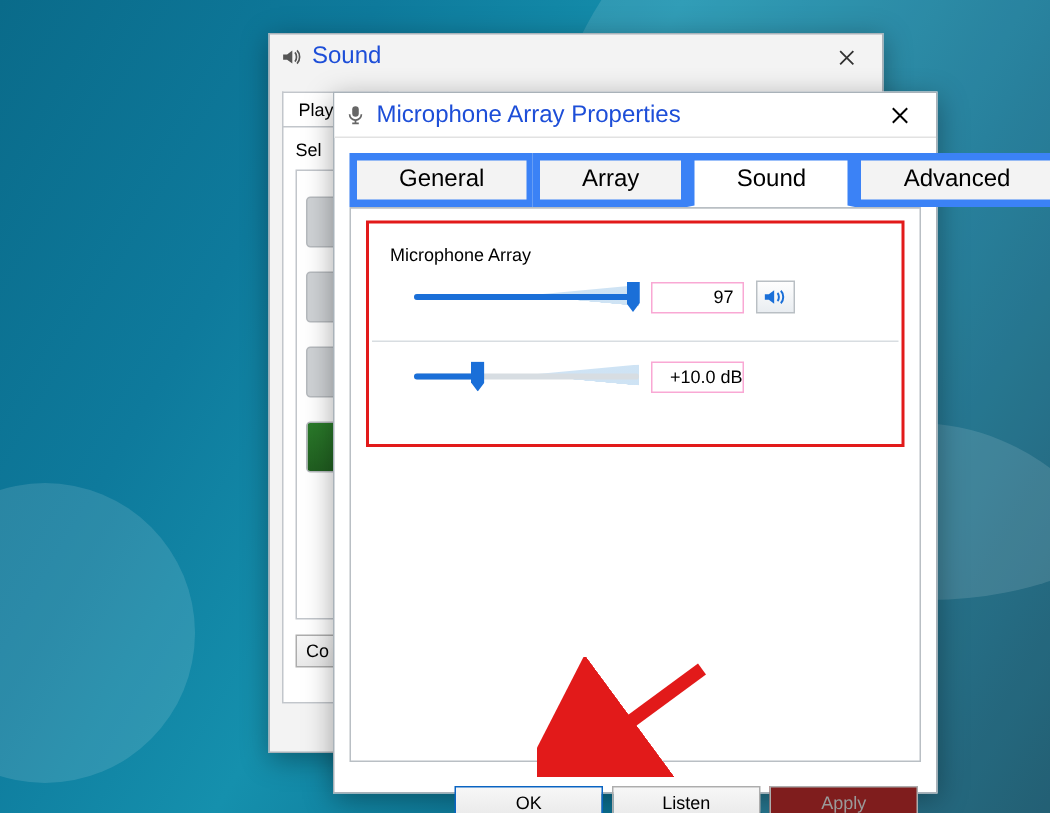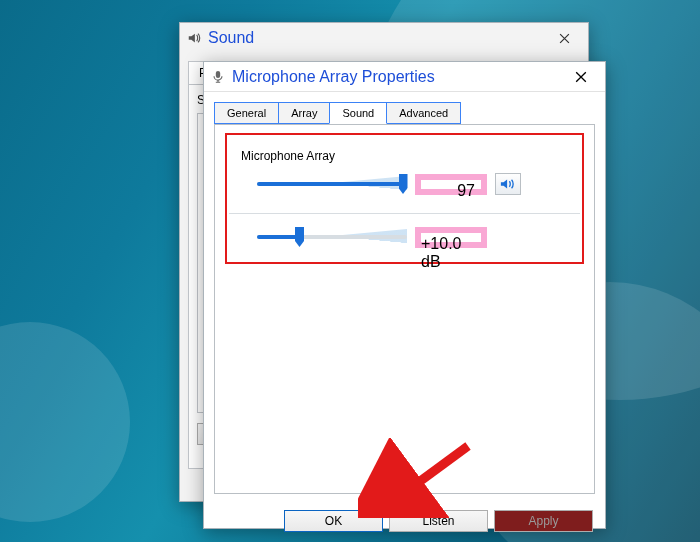--- a/index.html
+++ b/index.html
@@ -17,47 +17,47 @@
   .w1{width:520px;height:520px;right:-180px;top:-120px}
   .w2{width:300px;height:300px;right:-60px;bottom:-40px}
   .w3{width:200px;height:200px;left:-70px;bottom:20px}
 
   
   .win{
     position:absolute;background:#fff;border:1px solid #a9b2b9;
     box-shadow:0 4px 18px rgba(0,0,0,.35);
   }
   .sound-win{left:179px;top:22px;width:410px;height:480px;background:#f3f3f3}
-  .prop-win{left:203px;top:61px;width:403px;height:468px;}
+  .prop-win{left:222px;top:61px;width:403px;height:468px;}
 
   
   .titlebar{height:30px;display:flex;align-items:center;padding:0 6px;background:#fff;border-bottom:1px solid #e2e2e2}
   .sound-win .titlebar{background:transparent;border-bottom:none}
   .titlebar .icon{width:16px;height:16px;margin-right:6px;display:flex;align-items:center;justify-content:center}
   .titlebar .title{flex:1;font-size:16px;color:#1d4ed8}
   .titlebar .close{width:36px;height:28px;display:flex;align-items:center;justify-content:center;cursor:default}
 
   
   .sound-tabs{display:flex;gap:0;margin:8px 8px 0 8px}
   .sound-tab{padding:4px 10px;border:1px solid #c2c6cb;border-bottom:none;background:#fff;margin-right:-1px;font-size:12px}
   .sound-body{margin:0 8px;border:1px solid #c2c6cb;background:#fff;height:385px;padding:8px}
   .sbtns{width:78px}
   .devrow{display:flex;align-items:center;height:44px;gap:8px;margin-top:6px}
   .devimg{width:34px;height:34px;background:#cfd2d5;border:1px solid #b5b9bd;border-radius:3px}
   .devimg.pcb{background:linear-gradient(#2a7a2a,#205e20);}
 
   
   .prop-tabs{display:flex;margin:10px 10px 0 10px}
-  .ptab{padding:4px 12px;border:1px solid #3b82f6;background:#fff;margin-right:-1px;font-size:11px;cursor:default}
+  .ptab{padding:4px 28px;border:5px solid #3b82f6;background:#fff;margin-right:-1px;font-size:16px;cursor:default}
   .ptab.inactive{background:#f3f3f3}
   .ptab.active{border-bottom:1px solid #fff;position:relative;z-index:2}
   .prop-body{margin:0 10px 10px 10px;border:1px solid #b9bfc4;border-top:1px solid #b9bfc4;background:#fff;height:370px;padding:12px 10px;position:relative}
   .prop-body::before{content:"";position:absolute;left:0;right:0;top:-1px;height:1px;background:#b9bfc4;z-index:1}
 
-  .highlight{border:2px solid #e21a1a;padding:8px 8px 4px 8px;margin-top:-4px}
+  .highlight{border:2px solid #e21a1a;padding:8px 8px 24px 8px;margin-top:-4px}
   .section{padding:6px 4px 10px 4px}
   .sec-title{font-size:12px;margin:0 0 10px 2px}
   .row{display:flex;align-items:center;gap:8px;margin-left:18px}
   .track{
     position:relative;width:150px;height:22px;
   }
   .track .base{
     position:absolute;left:0;top:9px;width:100%;height:4px;background:#d7dde2;border-radius:2px;
   }
   .track .wedge{
@@ -66,21 +66,21 @@
     clip-path: polygon(0 100%,100% 0,100% 100%);
     opacity:.9;
   }
   .track .fill{
     position:absolute;left:0;top:9px;height:4px;background:#1a6fd8;border-radius:2px;
   }
   .thumb{
     position:absolute;top:1px;width:9px;height:20px;background:#1a6fd8;
     clip-path:polygon(0 0,100% 0,100% 70%,50% 100%,0 70%);
   }
-  .valbox{width:72px;height:21px;border:6px solid #f9a8d4;background:#fff;text-align:right;padding:2px 6px 0 0;font-size:16px}
+  .valbox{width:62px;height:21px;border:1px solid #f9a8d4;background:#fff;text-align:right;padding:2px 6px 0 0;font-size:12px}
   .mutebtn{width:26px;height:22px;border:1px solid #b9bfc4;background:linear-gradient(#fefefe,#e9edf1);display:flex;align-items:center;justify-content:center}
   .sep{height:1px;background:#d8dde1;margin:8px -6px 6px -6px}
 
   .btnbar{display:flex;justify-content:flex-end;gap:6px;padding:6px 12px 10px 0}
   .btn{width:99px;height:22px;border:1px solid #adadad;background:linear-gradient(#f7f7f7,#e9e9e9);font-size:12px;cursor:default;display:flex;align-items:center;justify-content:center}
   .btn.primary{border:1.5px solid #0a64c2}
   .btn.disabled{color:#9a9a9a;background:#7f1d1d}
 
   .arrow{position:absolute;left:358px;top:438px;pointer-events:none}
 </style>
@@ -182,21 +182,21 @@
       <div class="sep"></div>
 
       <div class="section">
         <div class="row">
           <div class="track">
             <div class="wedge"></div>
             <div class="base"></div>
             <div class="fill" id="fill2" style="width: 42px;"></div>
             <div class="thumb" id="thumb2" style="left: 38px;"></div>
           </div>
-          <div class="valbox" style="text-align:left;padding:2px 0 0 0">+10.0 dB</div>
+          <div class="valbox" style="text-align:right;padding:2px 0 0 0">+10.0 dB</div>
         </div>
       </div>
 
     </div>
   </div>
 
   <div class="btnbar">
     <div class="btn primary">OK</div>
     <div class="btn">Listen</div>
     <div class="btn disabled">Apply</div>

